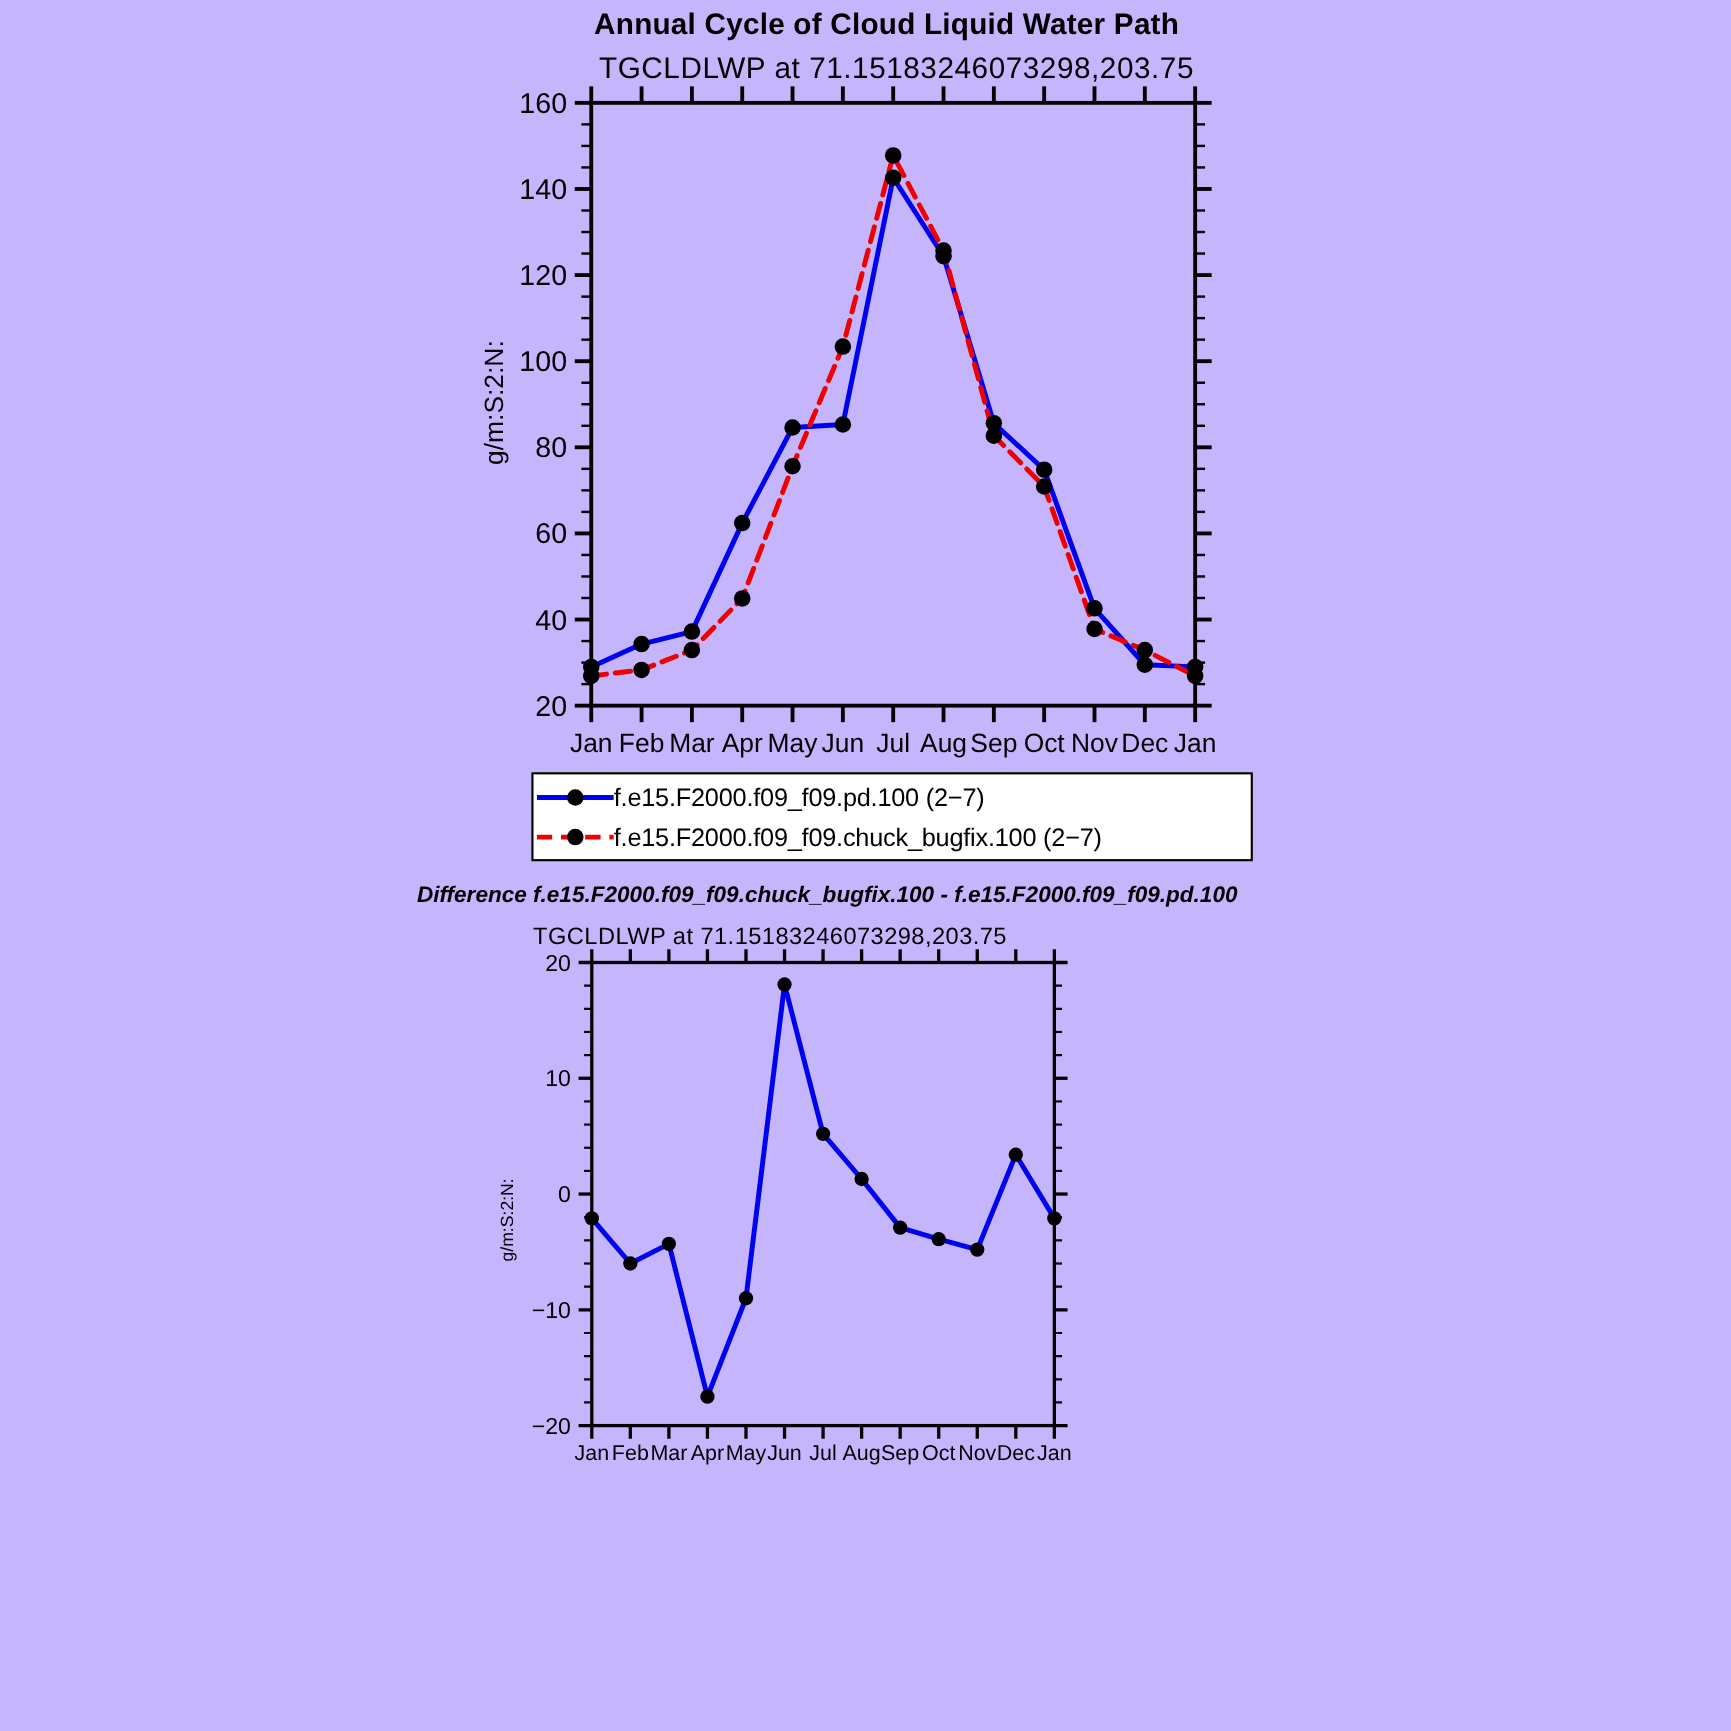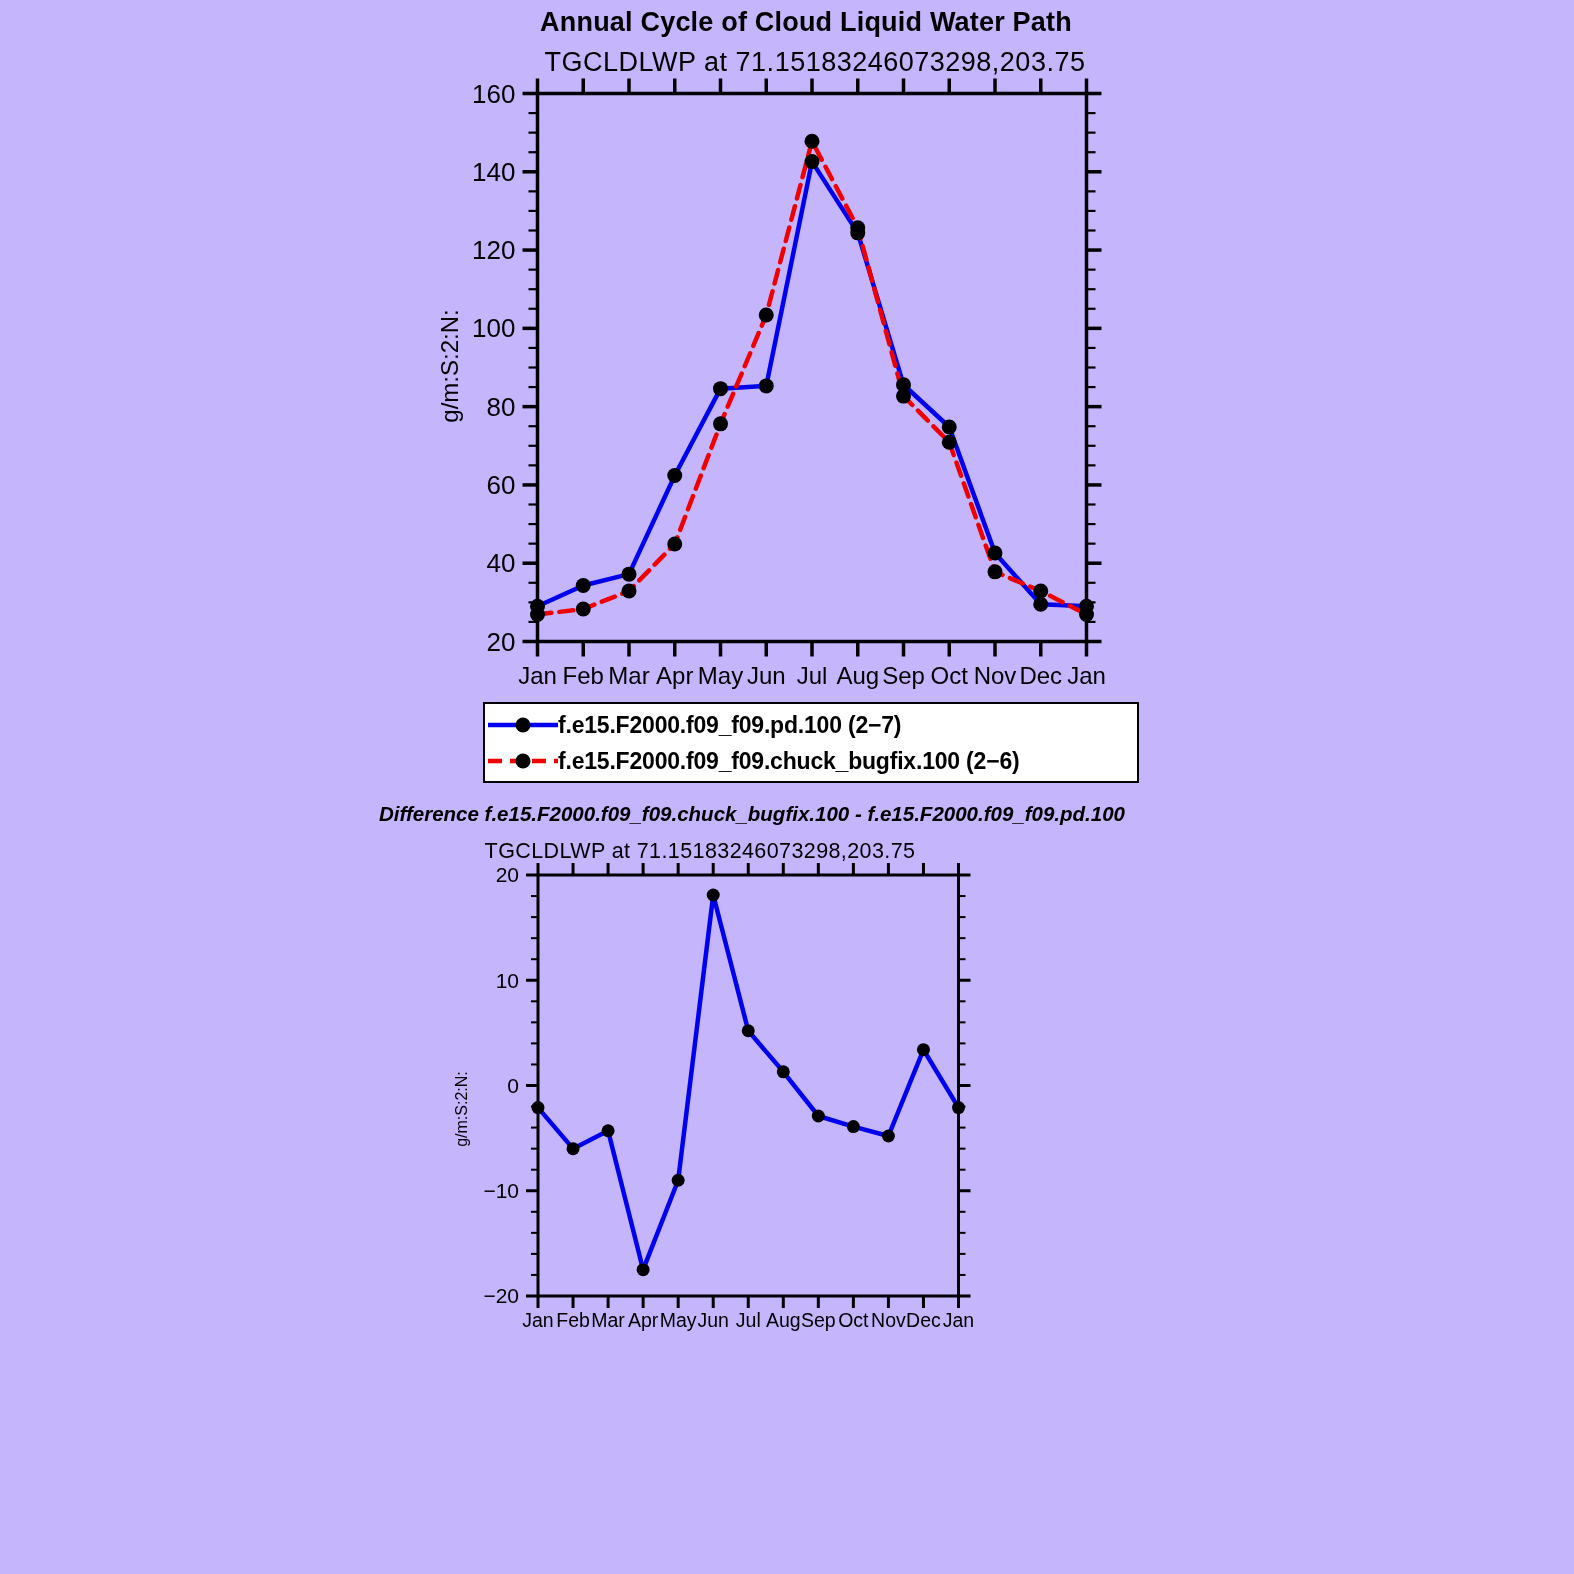--- a/index.html
+++ b/index.html
@@ -7,21 +7,21 @@
         font-family:"Liberation Sans", sans-serif;color:#000;}
   .abs{position:absolute;}
   .ctr{text-align:center;}
   .title-main{font-size:27px;font-weight:bold;letter-spacing:0.2px;}
   .subtitle-main{font-size:27px;font-weight:normal;letter-spacing:0.5px;}
   .title-diff{font-size:20.5px;font-weight:bold;font-style:italic;}
   .subtitle-diff{font-size:21.5px;font-weight:normal;letter-spacing:0.4px;}
   .ylab-top{font-size:24px;transform:rotate(-90deg);transform-origin:center center;}
   .ylab-diff{font-size:16px;transform:rotate(-90deg);transform-origin:center center;}
   .legend-box{border:2.5px solid #000;box-sizing:border-box;padding:3px 0 0 3px;background:#fff;}
-  .legend-row{display:flex;align-items:center;height:36px;white-space:nowrap;font-weight:bold;}
+  .legend-row{display:flex;align-items:center;height:36px;white-space:nowrap;}
   .legend-label{font-size:23px;letter-spacing:-0.2px;}
   svg{position:absolute;left:0;display:block;}
 </style>
 </head>
 <body>
 
 <div class="page">
 
   <div class="abs ctr title-main" style="left:306px;top:7px;width:1000px;">Annual Cycle of Cloud Liquid Water Path</div>
   <div class="abs ctr subtitle-main" style="left:315px;top:47px;width:1000px;">TGCLDLWP at 71.15183246073298,203.75</div>
@@ -171,21 +171,21 @@
           <line x1="0" y1="12" x2="70" y2="12" stroke="#0000F0" stroke-width="4.5"></line>
           <circle cx="35" cy="12" r="7.5" fill="#000"></circle>
         </svg>
         <span class="legend-label">f.e15.F2000.f09_f09.pd.100 (2−7)</span>
       </div>
       <div class="legend-row">
         <svg width="70" height="24" style="position:static;flex:0 0 auto;">
           <line x1="0" y1="12" x2="70" y2="12" stroke="#F00000" stroke-width="4.5" stroke-dasharray="14 8"></line>
           <circle cx="35" cy="12" r="7.5" fill="#000"></circle>
         </svg>
-        <span class="legend-label">f.e15.F2000.f09_f09.chuck_bugfix.100 (2−6)</span>
+        <span class="legend-label">f.e15.F2000.f09_f09.chuck_bugfix.100 (2−7)</span>
       </div>
     </div>
 
   <div class="abs ctr title-diff" style="left:252px;top:802px;width:1000px;">Difference f.e15.F2000.f09_f09.chuck_bugfix.100 - f.e15.F2000.f09_f09.pd.100</div>
   <div class="abs ctr subtitle-diff" style="left:200px;top:839px;width:1000px;">TGCLDLWP at 71.15183246073298,203.75</div>
 
   <div class="abs ctr ylab-diff" style="left:382px;top:1100px;width:160px;">g/m:S:2:N:</div>
 
   <svg id="diff-chart" width="1574" height="574" viewBox="0 800 1574 574" style="top:800px;">
       <line x1="538" y1="1274.95" x2="531" y2="1274.95" stroke="#000" stroke-width="2"></line>

